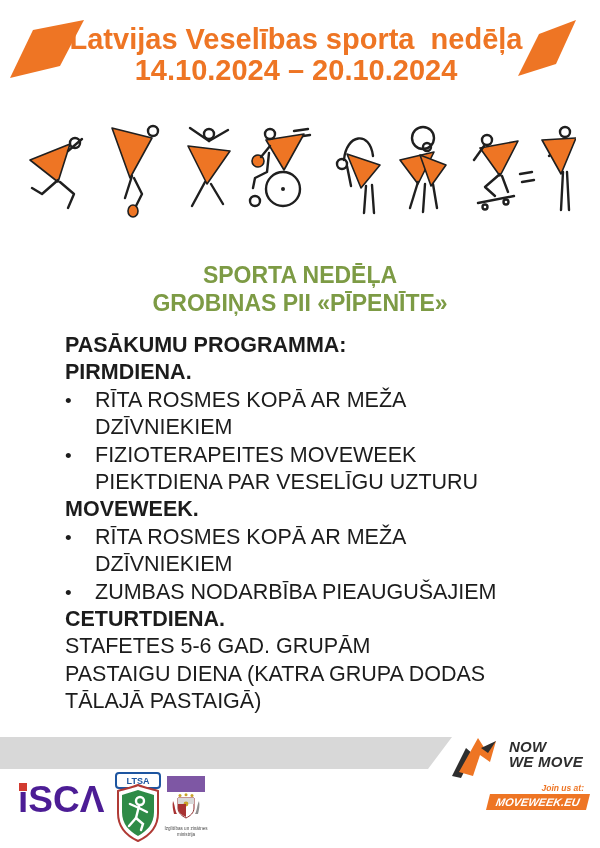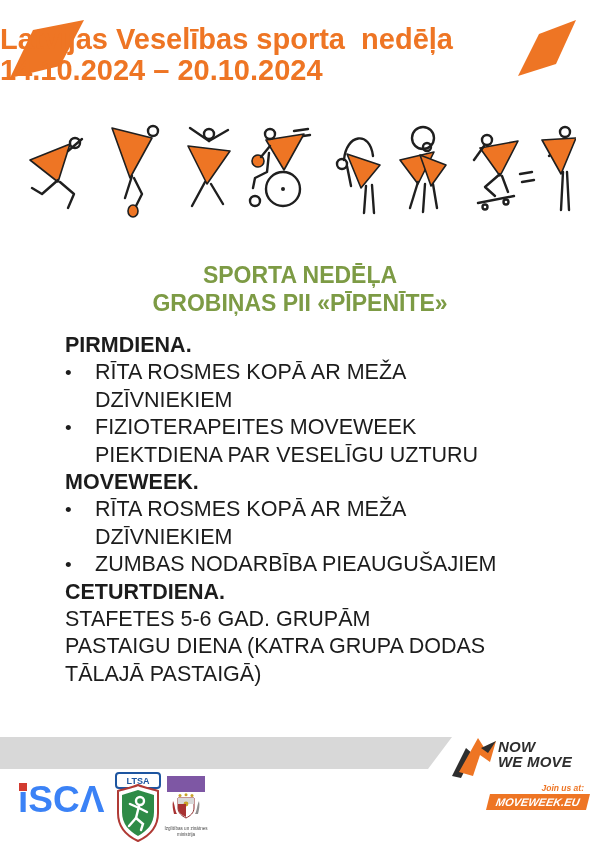--- a/index.html
+++ b/index.html
@@ -1,21 +1,21 @@
 <!DOCTYPE html>
 <html><head>
 <meta charset="utf-8">
 <style>
   html,body{margin:0;padding:0;background:#fff;}
   body{width:600px;height:848px;position:relative;overflow:hidden;
        font-family:"Liberation Sans",sans-serif;}
   .abs{position:absolute;}
 
   
-  .title-block{top:24px;left:0;right:8px;text-align:left;}
+  .title-block{top:24px;left:0;right:8px;text-align:center;}
   .title-line{font-size:29px;font-weight:bold;color:#EE7524;line-height:31px;white-space:pre;}
 
   
   .figures-strip{top:118px;left:24px;}
   .figures-strip svg .ln{stroke:#1f1f1f;stroke-width:2.4;fill:none;stroke-linecap:round;stroke-linejoin:round;}
   .figures-strip svg .tri{fill:#EE7524;stroke:#1f1f1f;stroke-width:1.6;stroke-linejoin:round;}
   .figures-strip svg .hd{fill:none;stroke:#1f1f1f;stroke-width:2.4;}
 
   
   .subtitle-block{top:244px;left:0;right:0;text-align:center;margin-top:17px;}
@@ -25,30 +25,30 @@
   .program-block{top:332px;left:65px;width:520px;color:#1c1c1c;font-size:21.5px;line-height:27.4px;}
   .pline{white-space:nowrap;}
   .pline.heading{font-weight:bold;}
   .pline.cont{margin-left:30px;}
   .pline.bullet .b{display:inline-block;width:30px;font-size:19px;}
 
   
   .gray-band{top:736px;left:0;}
   .nwm{top:736px;left:452px;width:142px;}
   .nwm-row{display:flex;align-items:flex-start;}
-  .nwm-text{margin-left:0;margin-top:3px;font-weight:bold;font-style:italic;
+  .nwm-text{margin-left:11px;margin-top:3px;font-weight:bold;font-style:italic;
             color:#2e2e2e;font-size:15px;line-height:15px;letter-spacing:.2px;}
   .nwm-join{margin-top:3px;margin-left:40px;color:#EE7524;font-size:8.5px;
             font-weight:bold;font-style:italic;text-align:right;width:92px;}
   .nwm-site{margin-top:1px;margin-left:36px;background:#EE7524;color:#fff;
             font-size:11px;font-weight:bold;font-style:italic;text-align:center;
             width:100px;padding:2px 0;transform:skewX(-14deg);}
   .nwm-site span{display:inline-block;transform:skewX(4deg);}
 
-  .isca{top:782px;left:18px;font-size:37px;font-weight:800;color:#3b82f6;
+  .isca{top:782px;left:18px;font-size:37px;font-weight:800;color:#4c1d95;
         line-height:36px;letter-spacing:0px;}
   .isca-dot{position:absolute;width:8px;height:8px;background:#D23B30;left:1px;top:1px;}
 
   .ltsa{top:771px;left:112px;}
   .ministry{top:776px;left:163px;width:46px;text-align:center;}
   .ministry-bar{width:38px;height:16px;background:#7E57A4;margin:0 auto;}
   .ministry-text{font-size:4.6px;color:#4a4a4a;line-height:5.6px;margin-top:1px;}
 </style>
 </head>
 <body>
@@ -139,20 +139,21 @@
     </g>
   </svg>
 </div>
 
 <div class="abs subtitle-block">
   <div class="subtitle-line">SPORTA NEDĒĻA</div>
   <div class="subtitle-line">GROBIŅAS PII «PĪPENĪTE»</div>
 </div>
 
 <div class="abs program-block">
+  <div class="pline heading">PASĀKUMU PROGRAMMA:</div>
   <div class="pline heading">PIRMDIENA.</div>
   <div class="pline bullet"><span class="b">•</span><span>RĪTA ROSMES KOPĀ AR MEŽA</span></div>
   <div class="pline cont">DZĪVNIEKIEM</div>
   <div class="pline bullet"><span class="b">•</span><span>FIZIOTERAPEITES MOVEWEEK</span></div>
   <div class="pline cont">PIEKTDIENA PAR VESELĪGU UZTURU</div>
   <div class="pline heading">MOVEWEEK.</div>
   <div class="pline bullet"><span class="b">•</span><span>RĪTA ROSMES KOPĀ AR MEŽA</span></div>
   <div class="pline cont">DZĪVNIEKIEM</div>
   <div class="pline bullet"><span class="b">•</span><span>ZUMBAS NODARBĪBA PIEAUGUŠAJIEM</span></div>
   <div class="pline heading">CETURTDIENA.</div>

